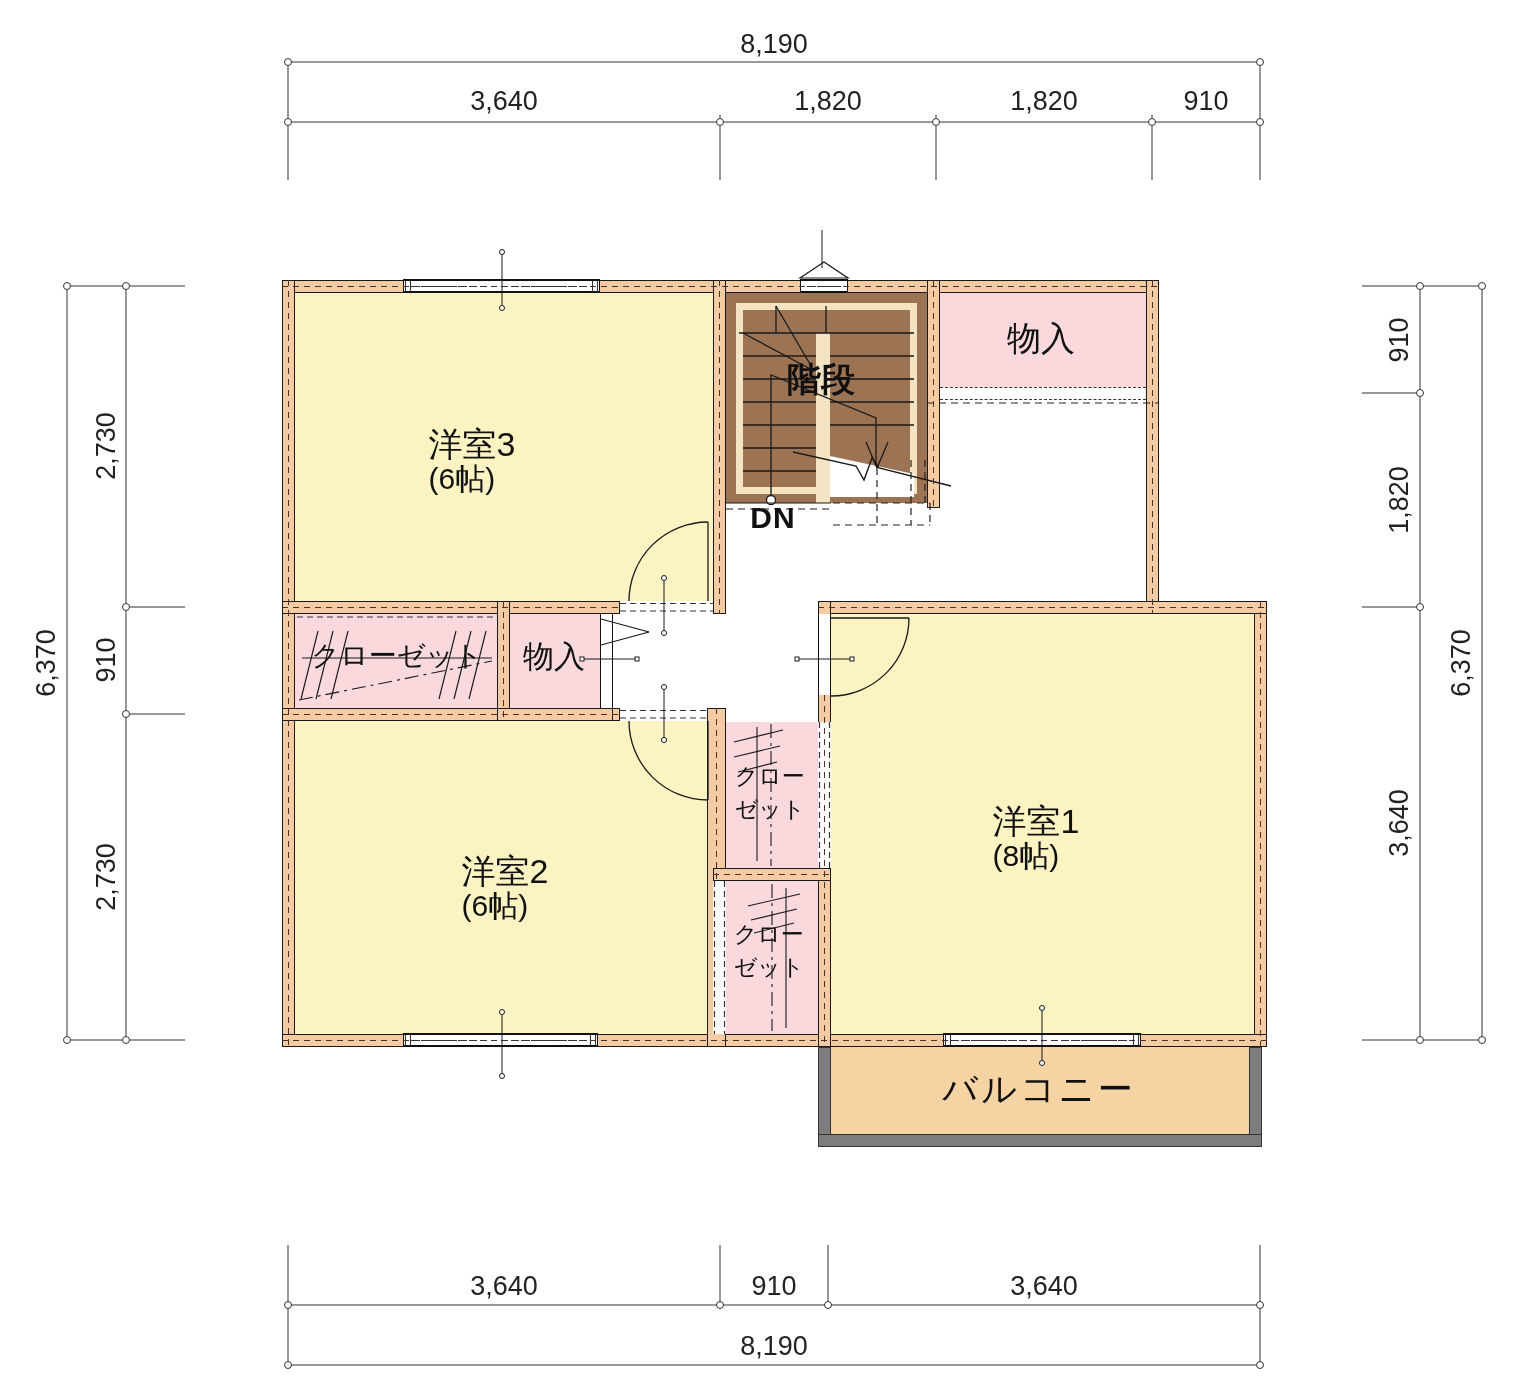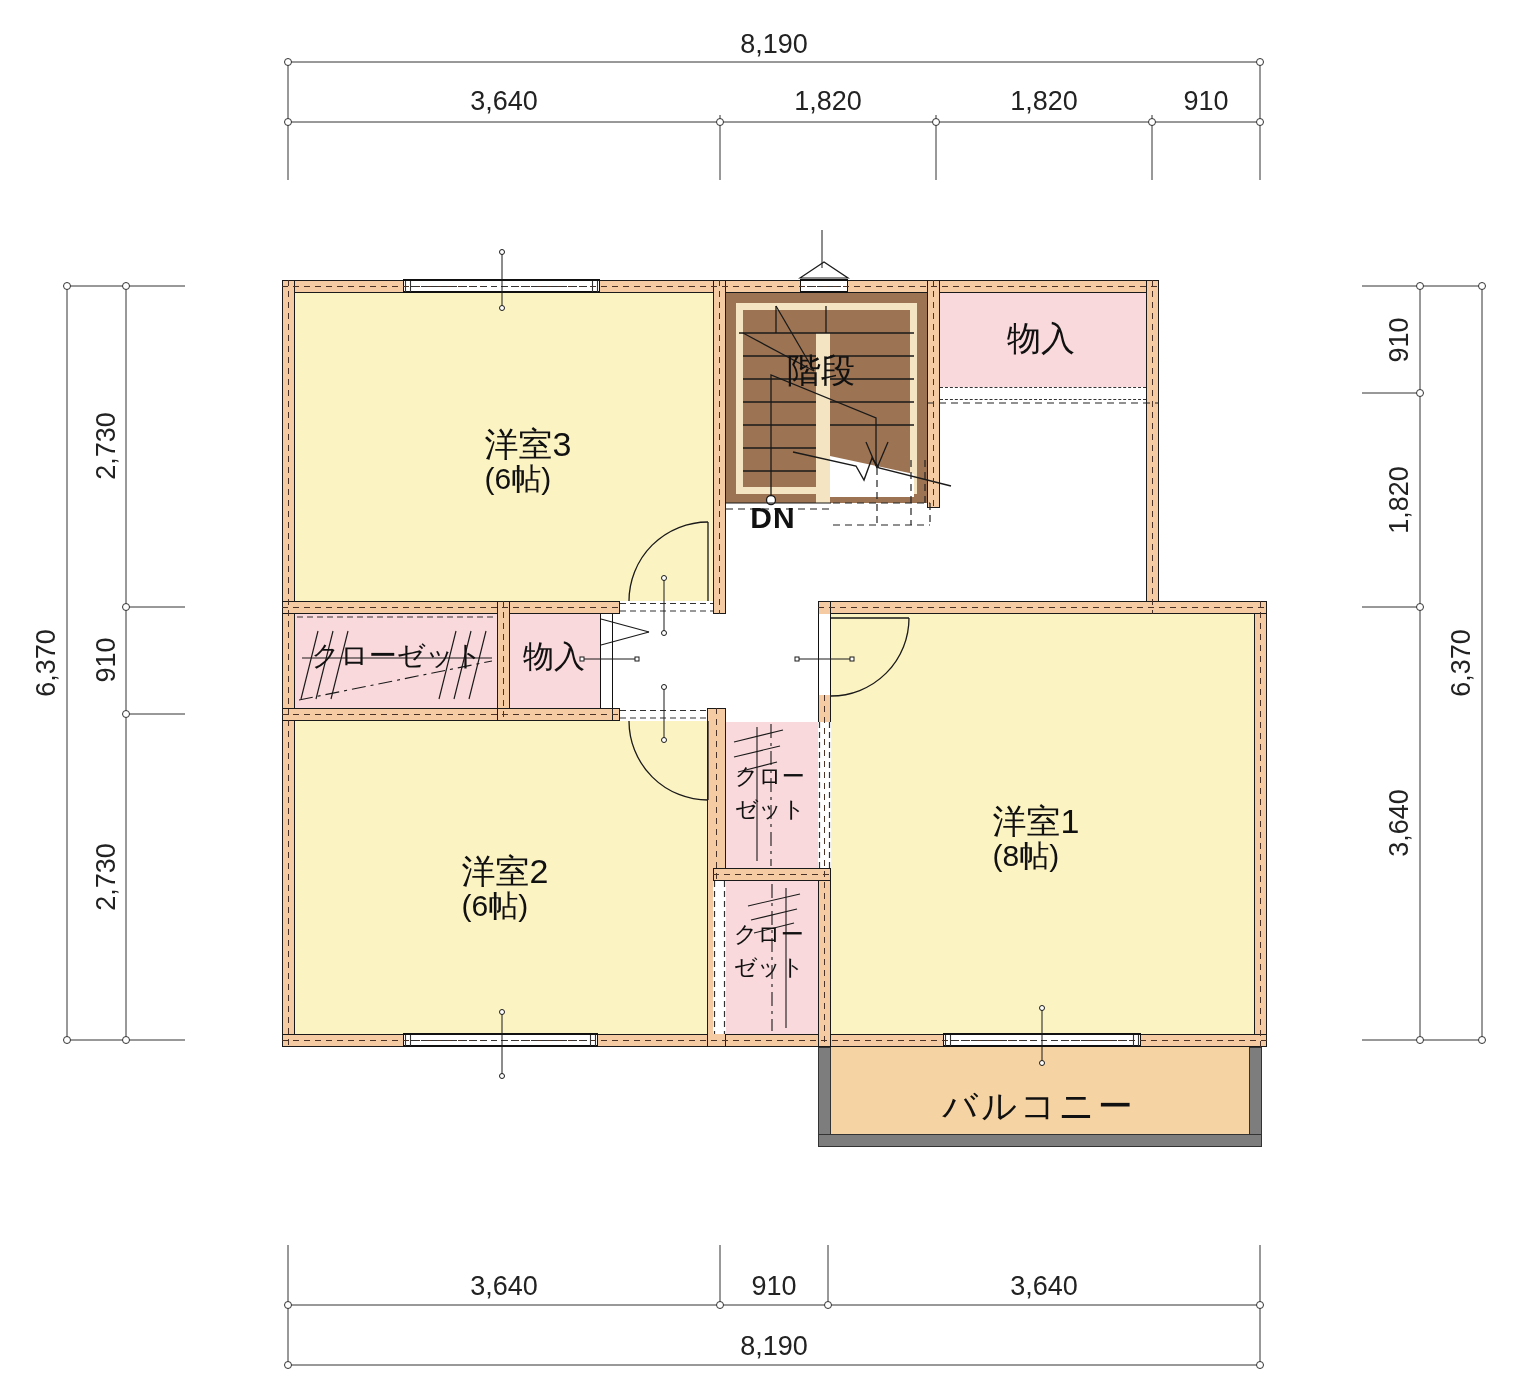--- a/index.html
+++ b/index.html
@@ -291,46 +291,46 @@
         <line x1="1362" y1="607" x2="1420" y2="607"></line>
       <circle cx="1482" cy="286" r="3.5"></circle>
         <circle cx="1482" cy="1040" r="3.5"></circle>
       <circle cx="1420" cy="286" r="3.5"></circle>
         <circle cx="1420" cy="393" r="3.5"></circle>
         <circle cx="1420" cy="607" r="3.5"></circle>
         <circle cx="1420" cy="1040" r="3.5"></circle>
     </g>
   </svg>
 
-  <div class="room-label" style="left:528px;top:461px;">
+  <div class="room-label" style="left:472px;top:461px;">
     <div class="rl-main">洋室3</div>
     <div class="rl-size">(6帖)</div>
   </div>
   <div class="room-label" style="left:505px;top:888px;">
     <div class="rl-main">洋室2</div>
     <div class="rl-size">(6帖)</div>
   </div>
   <div class="room-label" style="left:1036px;top:838px;">
     <div class="rl-main">洋室1</div>
     <div class="rl-size">(8帖)</div>
   </div>
-  <div class="room-label rl-main" style="left:821px;top:370px;">階段</div>
+  <div class="room-label rl-main" style="left:821px;top:379px;font-weight:bold;">階段</div>
   <div class="room-label dn" style="left:773px;top:518px;">DN</div>
   <div class="room-label rl-main" style="left:1041px;top:338px;">物入</div>
   <div class="room-label" style="left:554px;top:657px;font-size:31px;">物入</div>
   <div class="room-label" style="left:397px;top:656px;font-size:28px;">クローゼット</div>
   <div class="room-label rl-small" style="left:770px;top:793px;">
     <div>クロー</div>
     <div>ゼット</div>
   </div>
   <div class="room-label rl-small" style="left:769px;top:951px;">
     <div>クロー</div>
     <div>ゼット</div>
   </div>
-  <div class="room-label" style="left:1039px;top:1089px;font-size:35px;letter-spacing:3px;margin-top:17px;">バルコニー</div>
+  <div class="room-label" style="left:1039px;top:1089px;font-size:35px;letter-spacing:3px;">バルコニー</div>
 
   <div class="dim" style="left:774px;top:44px;">8,190</div>
   <div class="dim" style="left:504px;top:101px;">3,640</div>
   <div class="dim" style="left:828px;top:101px;">1,820</div>
   <div class="dim" style="left:1044px;top:101px;">1,820</div>
   <div class="dim" style="left:1206px;top:101px;">910</div>
 
   <div class="dim" style="left:504px;top:1286px;">3,640</div>
   <div class="dim" style="left:774px;top:1286px;">910</div>
   <div class="dim" style="left:1044px;top:1286px;">3,640</div>

